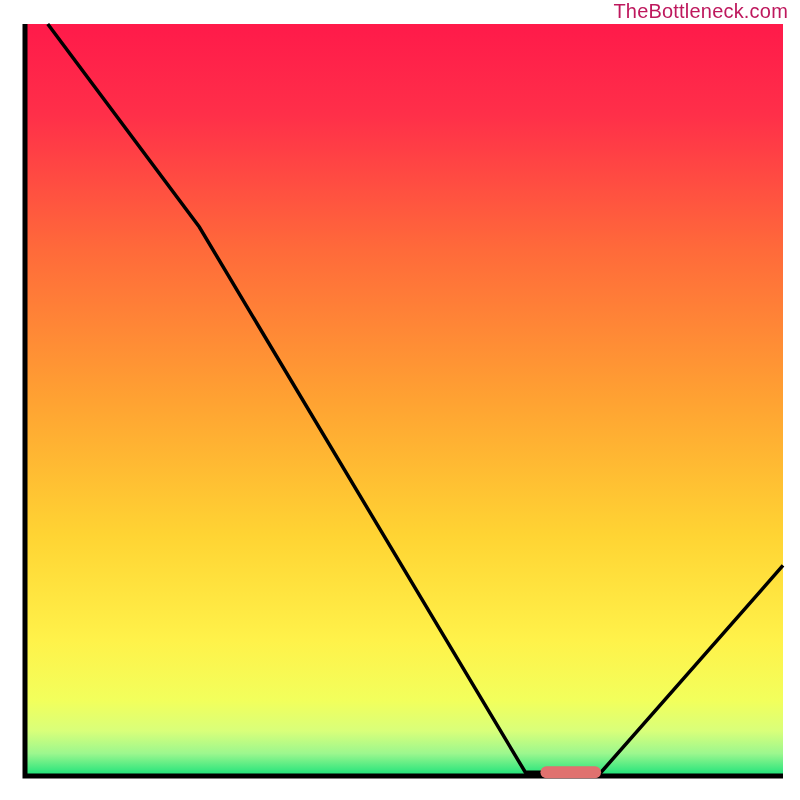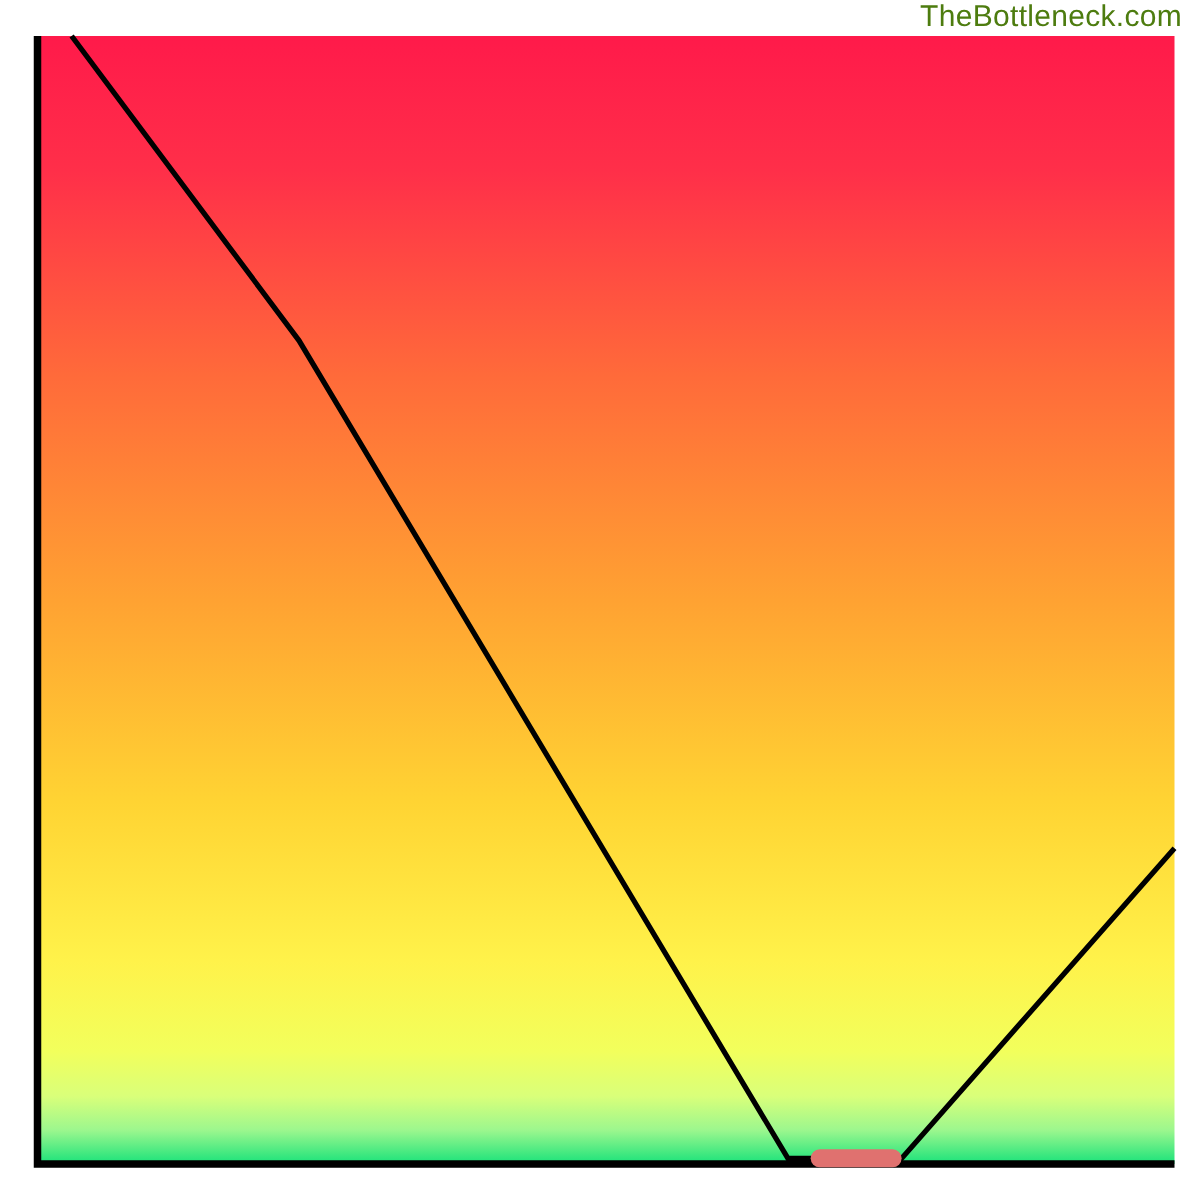--- a/index.html
+++ b/index.html
@@ -15,21 +15,21 @@
     position: absolute;
     top: 0;
     left: 0;
     width: 800px;
     height: 800px;
   }
   .watermark {
     position: absolute;
     top: 0;
     right: 12px;
-    color: #4d7c0f;
+    color: #be185d;
     font-size: 20px;
     font-weight: 500;
     letter-spacing: 0.2px;
   }
   svg {
     display: block;
   }
 </style>
 </head>
 <body>

